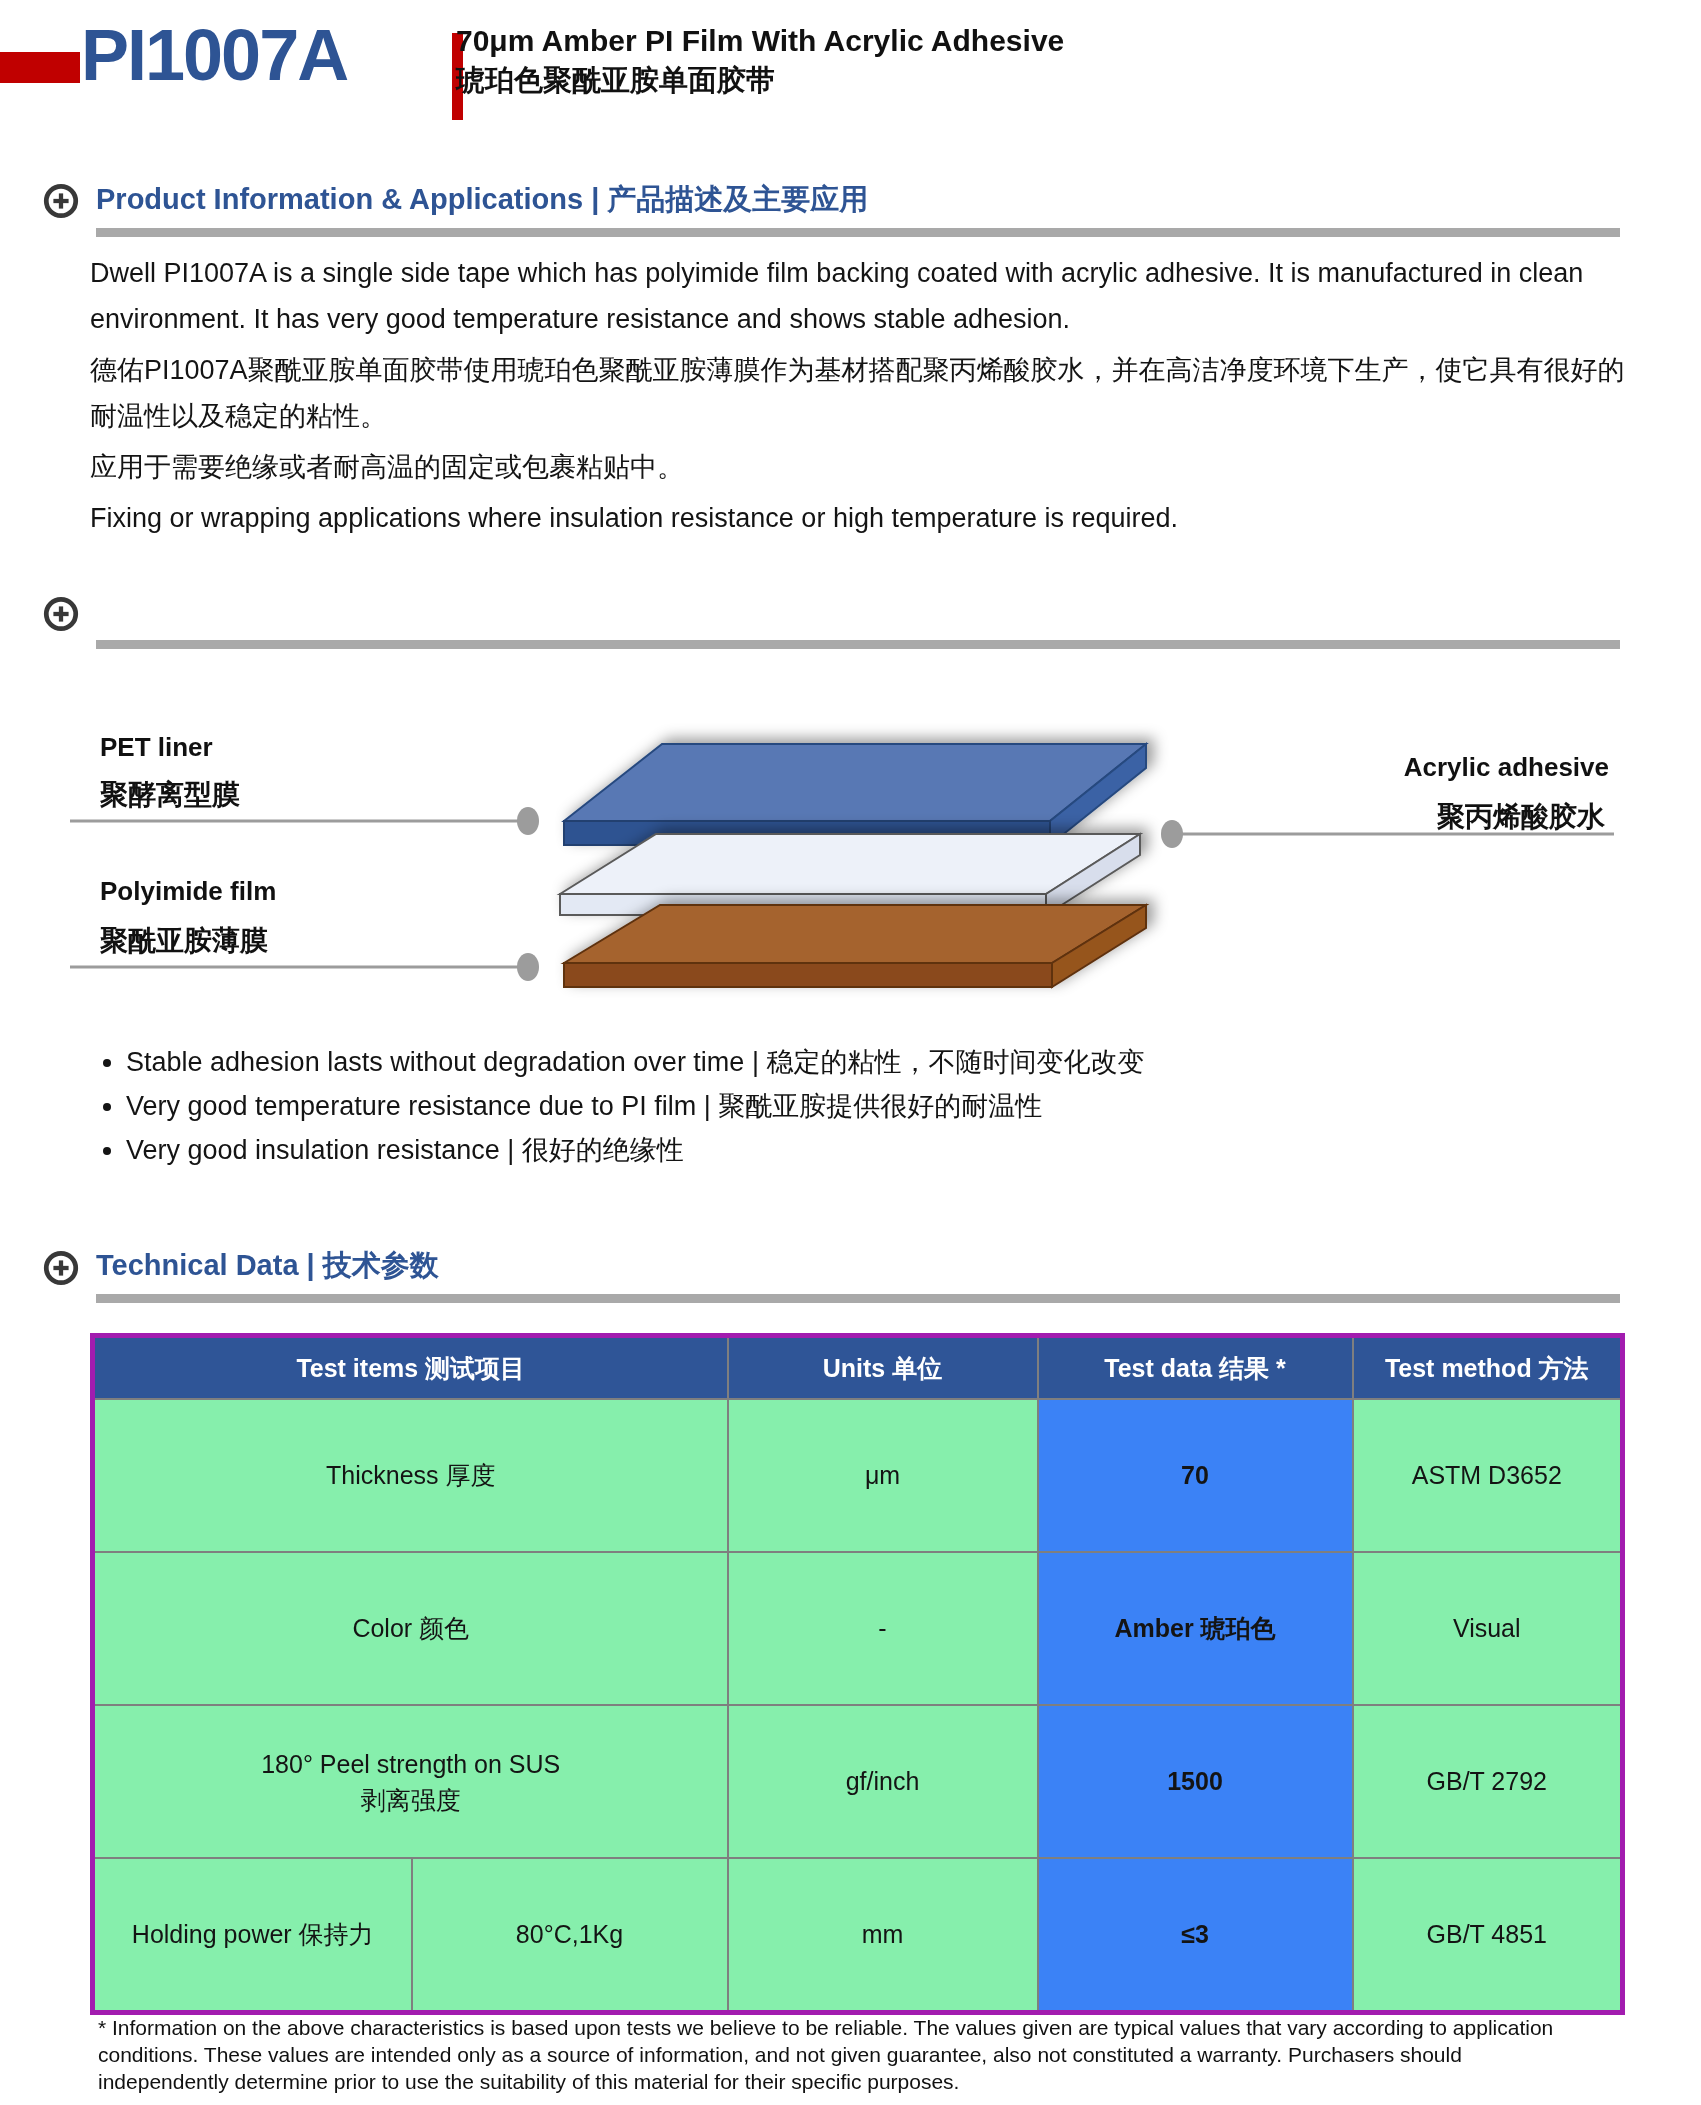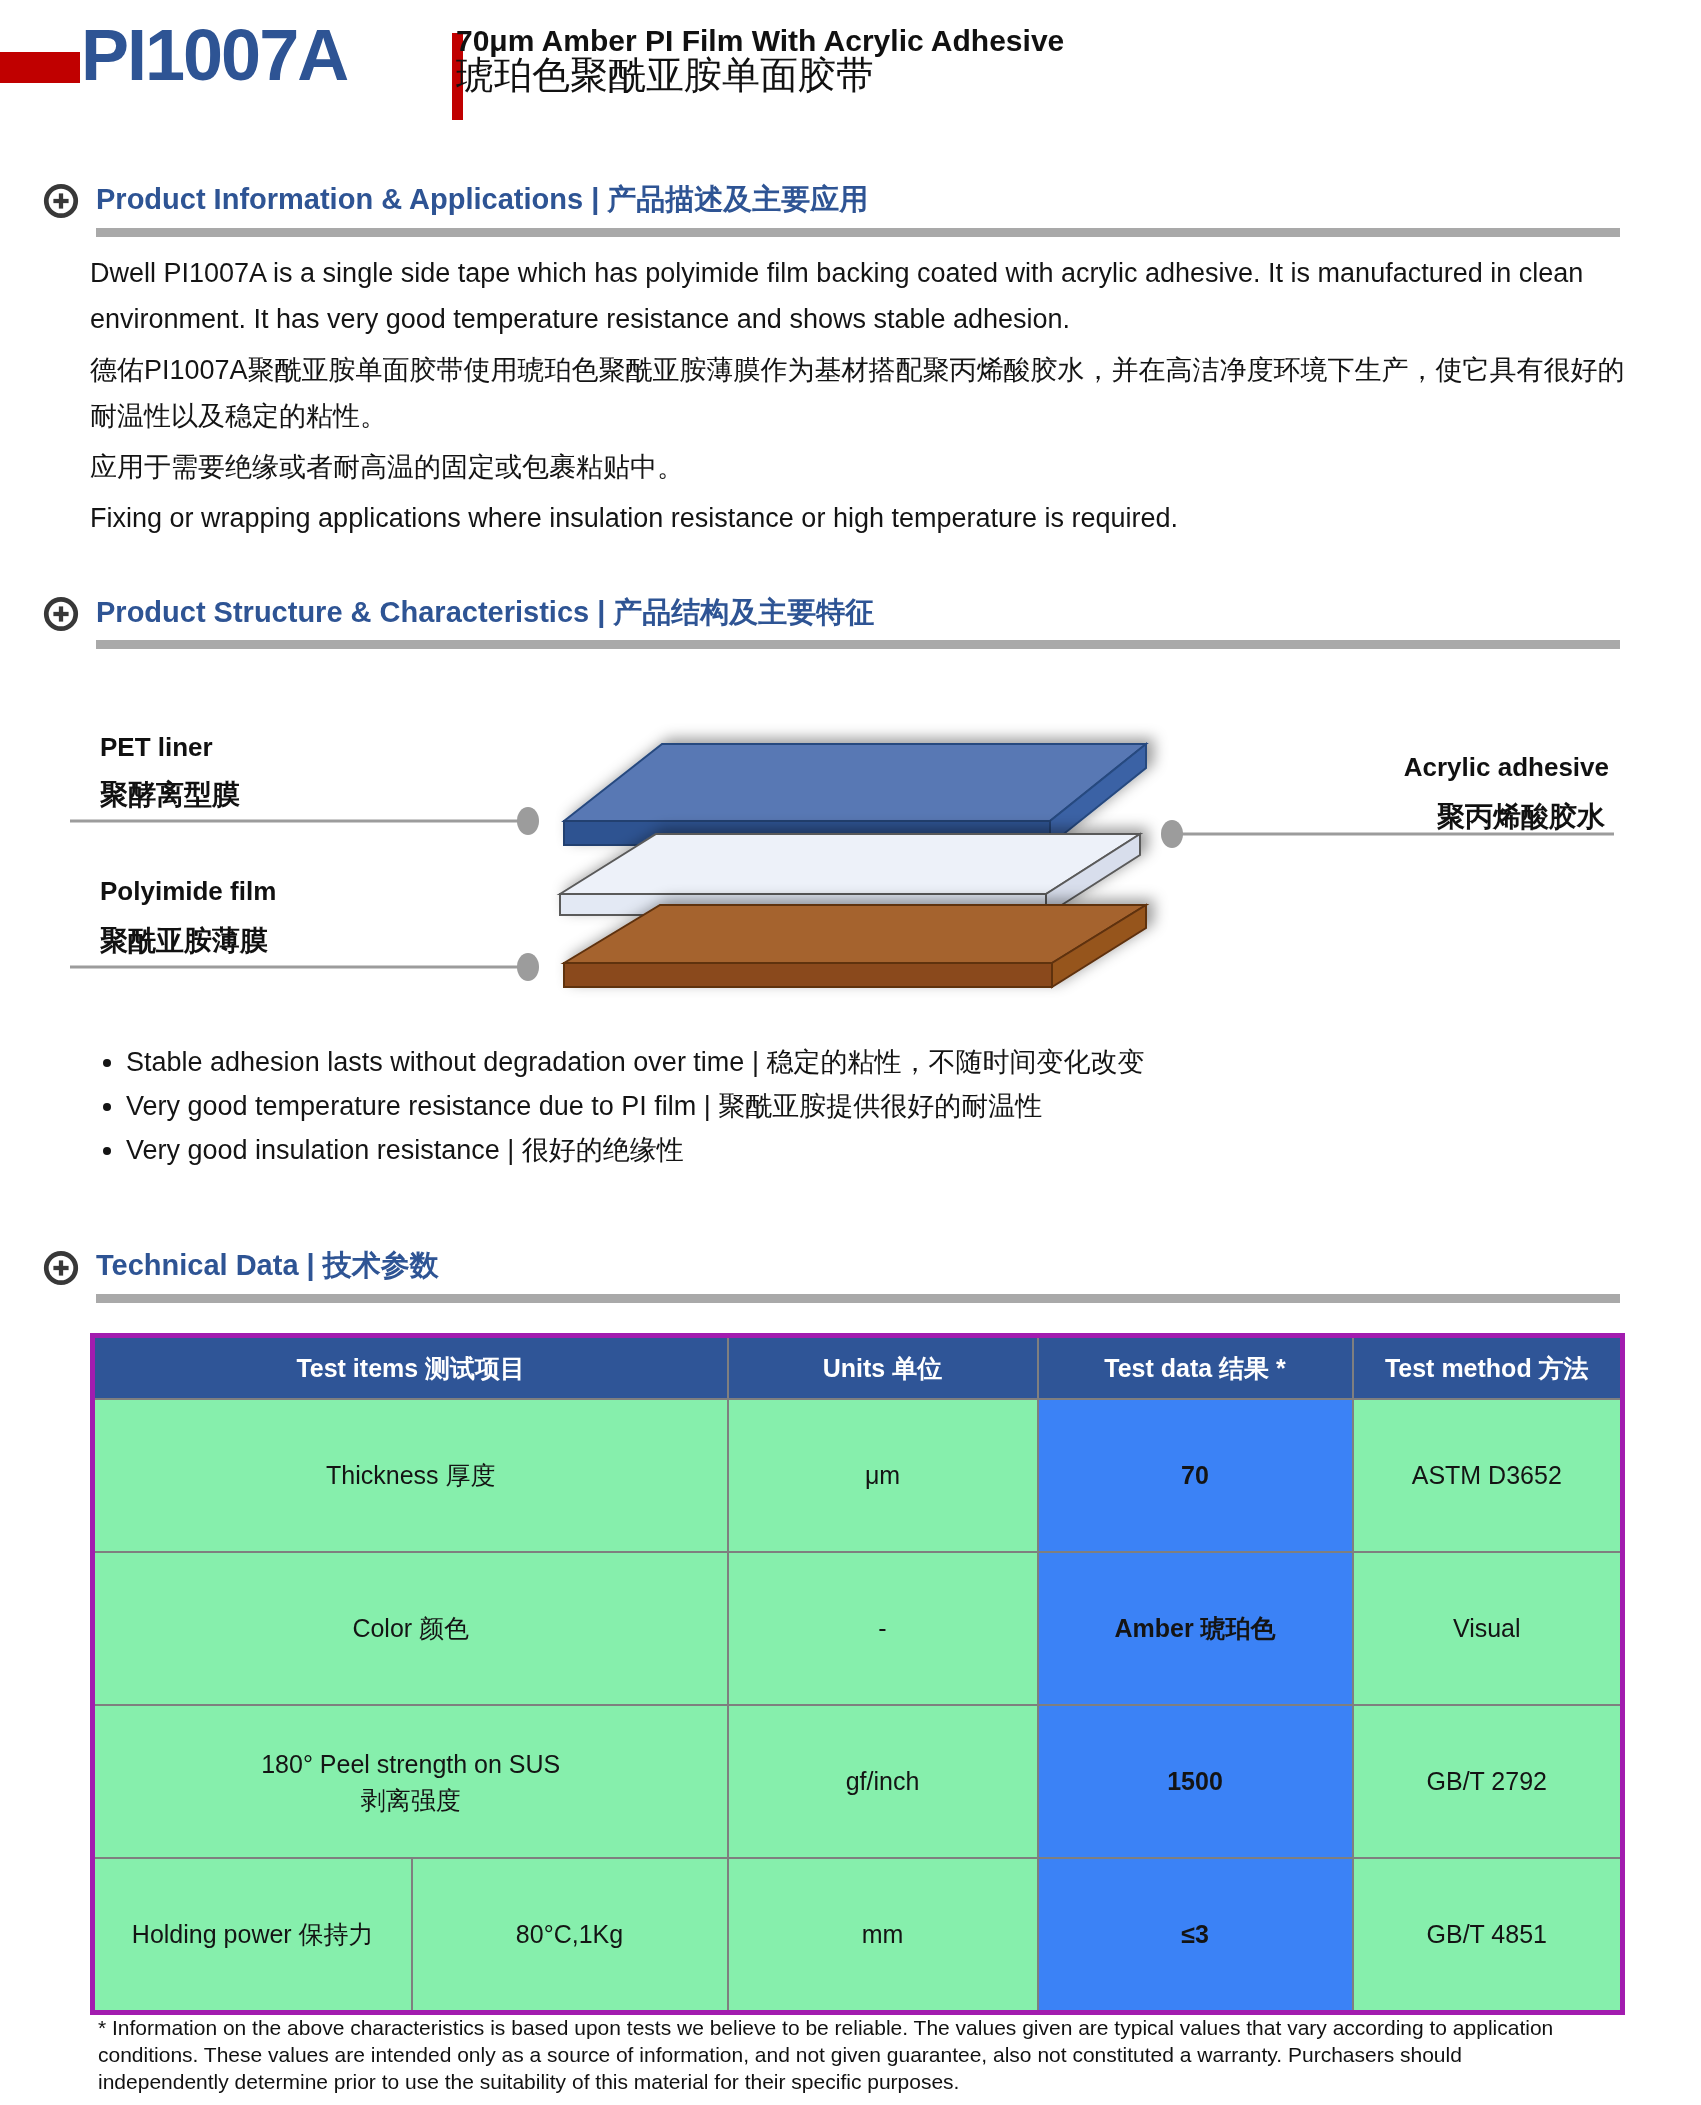--- a/index.html
+++ b/index.html
@@ -8,21 +8,21 @@
     font-family:"Liberation Sans", sans-serif; color:#141414; overflow:hidden;
   }
   .abs { position:absolute; }
 
   
   .red-dash { left:0; top:52px; width:80px; height:31px; background:#C00000; }
   .product-code { left:81px; top:14px; font-size:72px; font-weight:bold; color:#2E5494; letter-spacing:-2px; }
   .red-vbar { left:452px; top:33px; width:11px; height:87px; background:#C00000; }
   .title-block { left:456px; top:24px; }
   .title-en { font-size:30px; font-weight:bold; color:#111; line-height:34px; }
-  .title-zh { font-size:38px; font-weight:normal; color:#111; line-height:34px; }
+  .title-zh { font-size:29px; font-weight:bold; color:#111; line-height:34px; margin-top:5px; }
 
   
   .sec-icon { width:38px; height:38px; display:block; }
   .sec-title { font-size:29px; font-weight:bold; color:#2E5494; white-space:nowrap; }
   .sec-rule { height:9px; background:#A9A9A9; width:1524px; left:96px; }
 
   
   .info-text { left:90px; top:250px; width:1535px; font-size:27px; line-height:46px; }
   .info-text p { margin:0 0 5px 0; }
 
@@ -89,21 +89,20 @@
     <p>Fixing or wrapping applications where insulation resistance or high temperature is required.</p>
   </div>
 
   <div class="abs" style="left:42px; top:595px;">
     <svg class="sec-icon" viewBox="0 0 40 40">
       <circle cx="20" cy="20" r="15.5" fill="none" stroke="#383838" stroke-width="5"></circle>
       <line x1="20" y1="12" x2="20" y2="28" stroke="#383838" stroke-width="4.5"></line>
       <line x1="12" y1="20" x2="28" y2="20" stroke="#383838" stroke-width="4.5"></line>
     </svg>
   </div>
-  <div class="abs sec-title" style="left:96px; top:593px;">Product Structure &amp; Characteristics | 产品结构及主要特征</div>
   <div class="abs sec-rule" style="top:640px;"></div>
 
   <div class="abs diagram">
     <svg class="layers" width="1701" height="310" viewBox="0 0 1701 310">
       <defs>
         <filter id="ds" x="-20%" y="-40%" width="140%" height="180%">
           <feDropShadow dx="7" dy="-5" stdDeviation="7" flood-color="#000000" flood-opacity="0.38"></feDropShadow>
         </filter>
       </defs>
 

